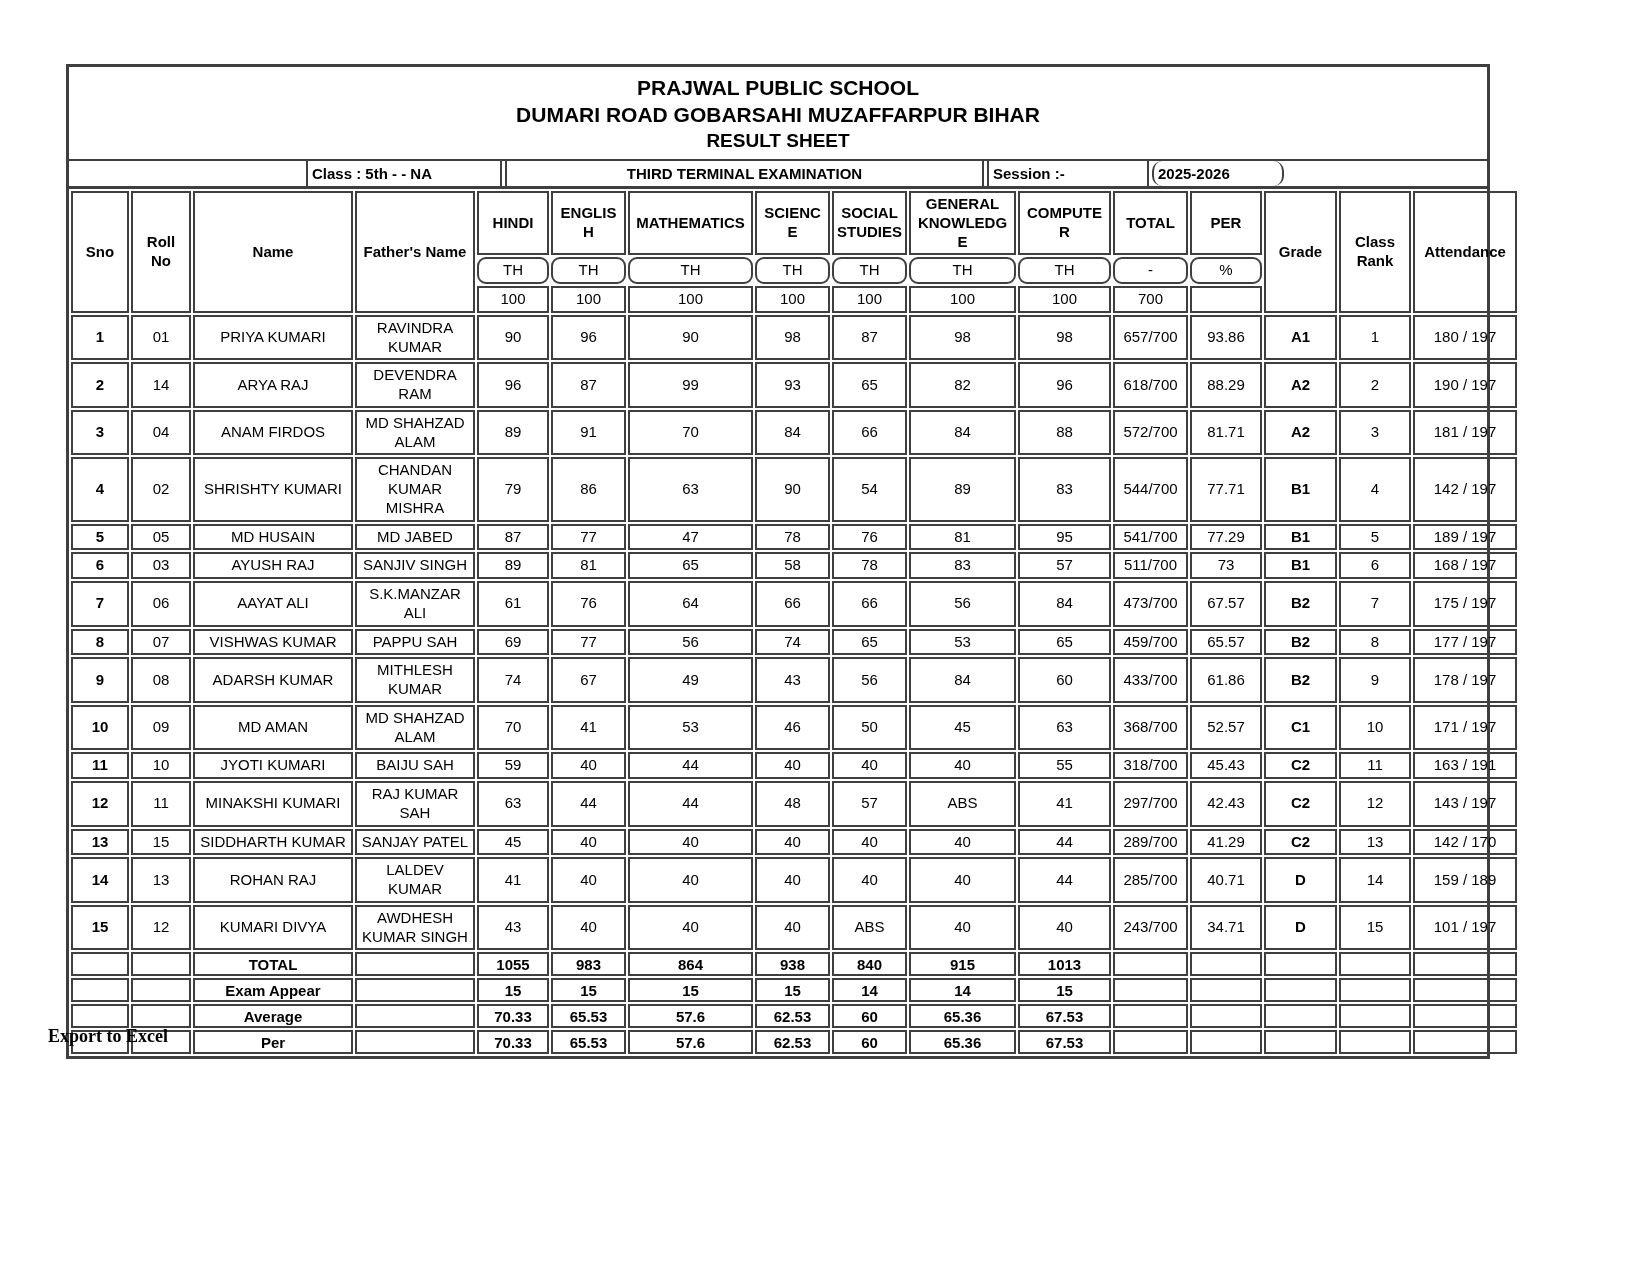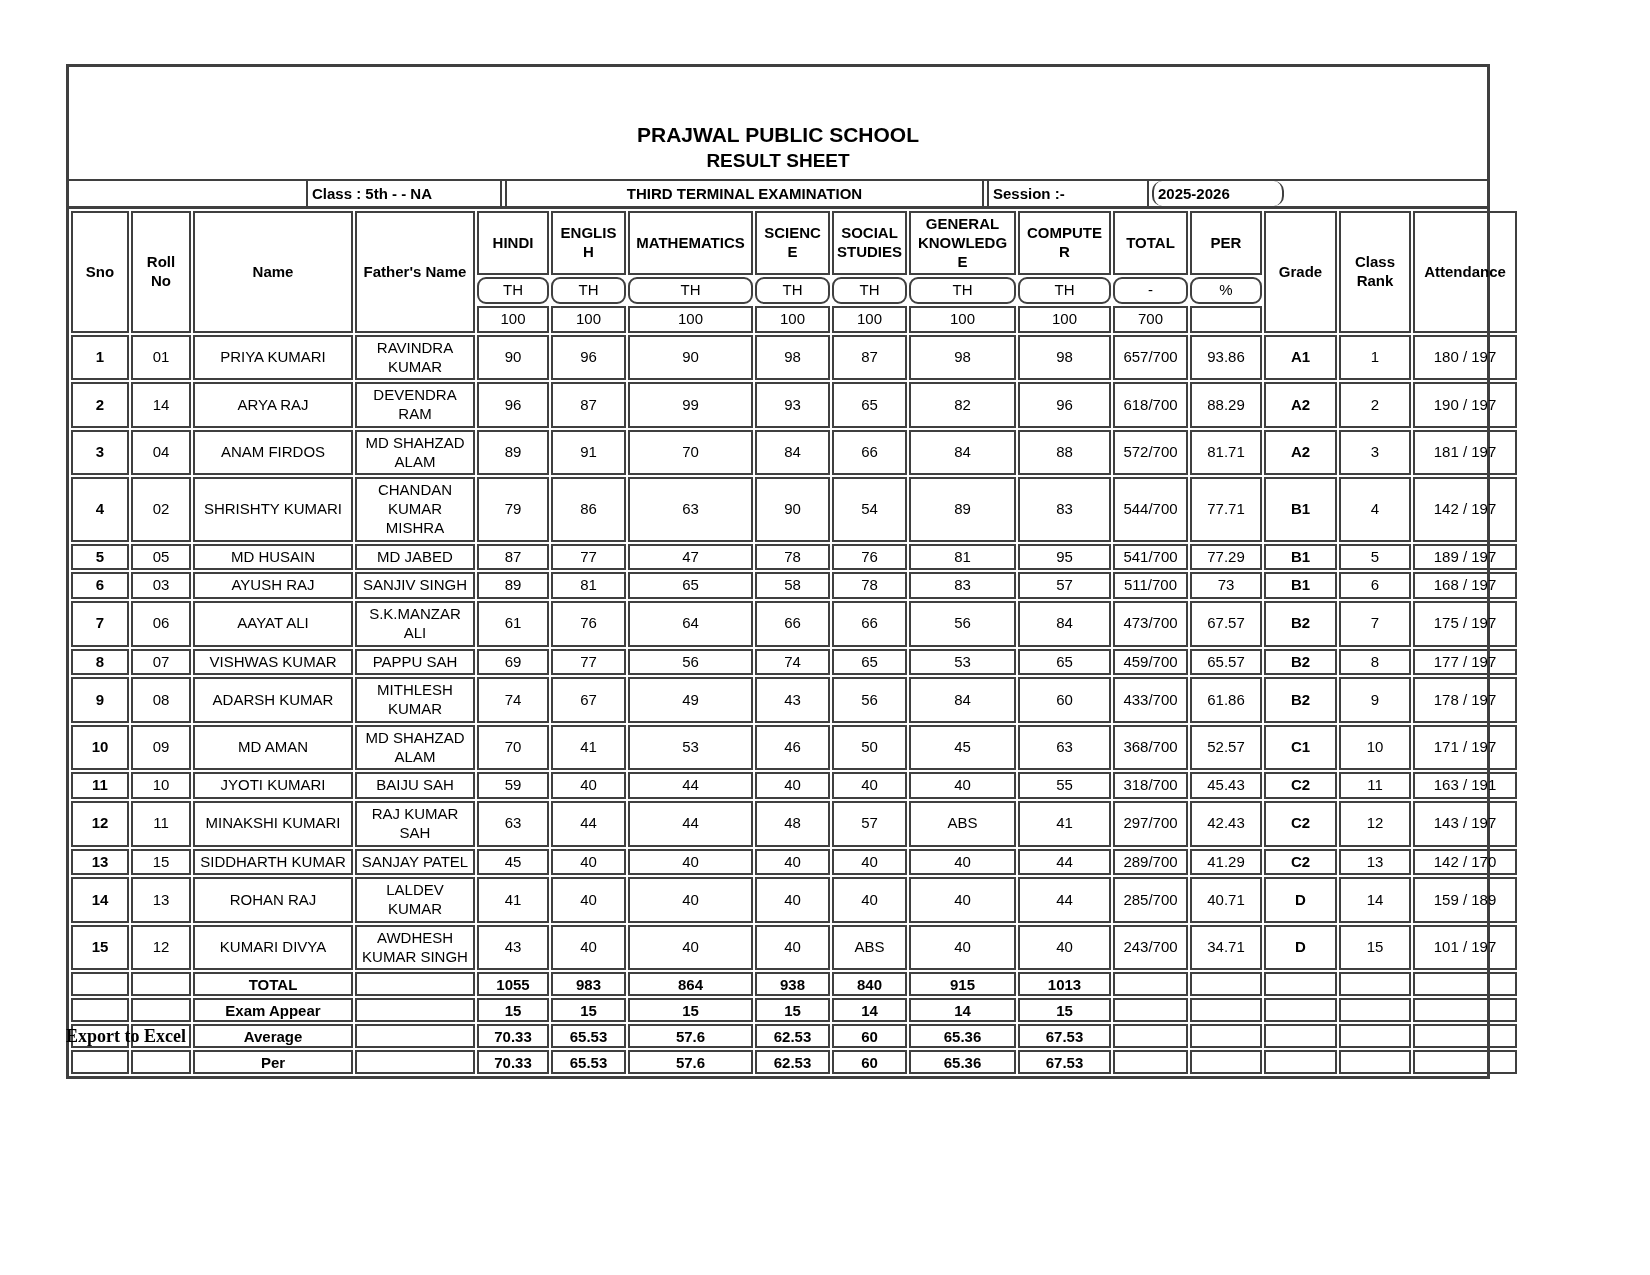--- a/index.html
+++ b/index.html
@@ -5,21 +5,21 @@
   * { box-sizing: border-box; }
   html,body { margin:0; padding:0; }
   body {
     width:1650px; height:1275px; background:#ffffff; color:#000;
     font-family:"Liberation Sans", sans-serif; position:relative;
   }
   .sheet {
     position:absolute; left:66px; top:64px; width:1424px;
     border:3px solid #3f3f3f; background:#fff;
   }
-  .titles { text-align:center; padding:7px 0 5px 0;margin-top:47px; }
+  .titles { text-align:center; padding:7px 0 5px 0; }
   .t1 { font-size:21px; font-weight:bold; line-height:27px; }
   .t2 { font-size:21px; font-weight:bold; line-height:27px; }
   .t3 { font-size:19px; font-weight:bold; line-height:26px; }
 
   .info-bar {
     display:flex; align-items:stretch; height:30px;
     border-top:2px solid #3f3f3f; border-bottom:3px solid #3f3f3f;
     font-weight:bold; font-size:15px;
   }
   .info-spacer-left { width:237px; }
@@ -43,31 +43,32 @@
     line-height:1.25; overflow:hidden; word-wrap:break-word;
   }
   thead th { font-weight:bold; }
   tr.h1 th { height:48px; }
   tr.h2 th { height:26px; font-weight:normal;border-radius:9px; }
   tr.h3 th { height:24px; font-weight:normal; }
   td.left, th.left { text-align:left; }
   td.b { font-weight:bold; }
   tr.summary td { padding:1px 3px; line-height:1.15; height:24px; font-weight:bold; }
   .export-link {
-    position:absolute; left:66px; top:1026px;
+    position:absolute; left:48px; top:1026px;
     font-family:"Liberation Serif", serif; font-weight:bold; font-size:18px;
     color:#000; text-decoration:none; cursor:pointer;
   }
 </style>
 </head>
 <body>
 
 <div class="sheet">
   <div class="titles">
     <div class="t1">PRAJWAL PUBLIC SCHOOL</div>
+    <div class="t2">DUMARI ROAD GOBARSAHI MUZAFFARPUR BIHAR</div>
     <div class="t3">RESULT SHEET</div>
   </div>
 
   <div class="info-bar">
     <div class="info-spacer-left"></div>
     <div class="info-cell ic-class">Class : 5th - - NA</div>
     <div class="info-cell ic-exam">THIRD TERMINAL EXAMINATION</div>
     <div class="info-cell ic-session">Session :-</div>
     <div class="info-cell ic-year">2025-2026</div>
   </div>

